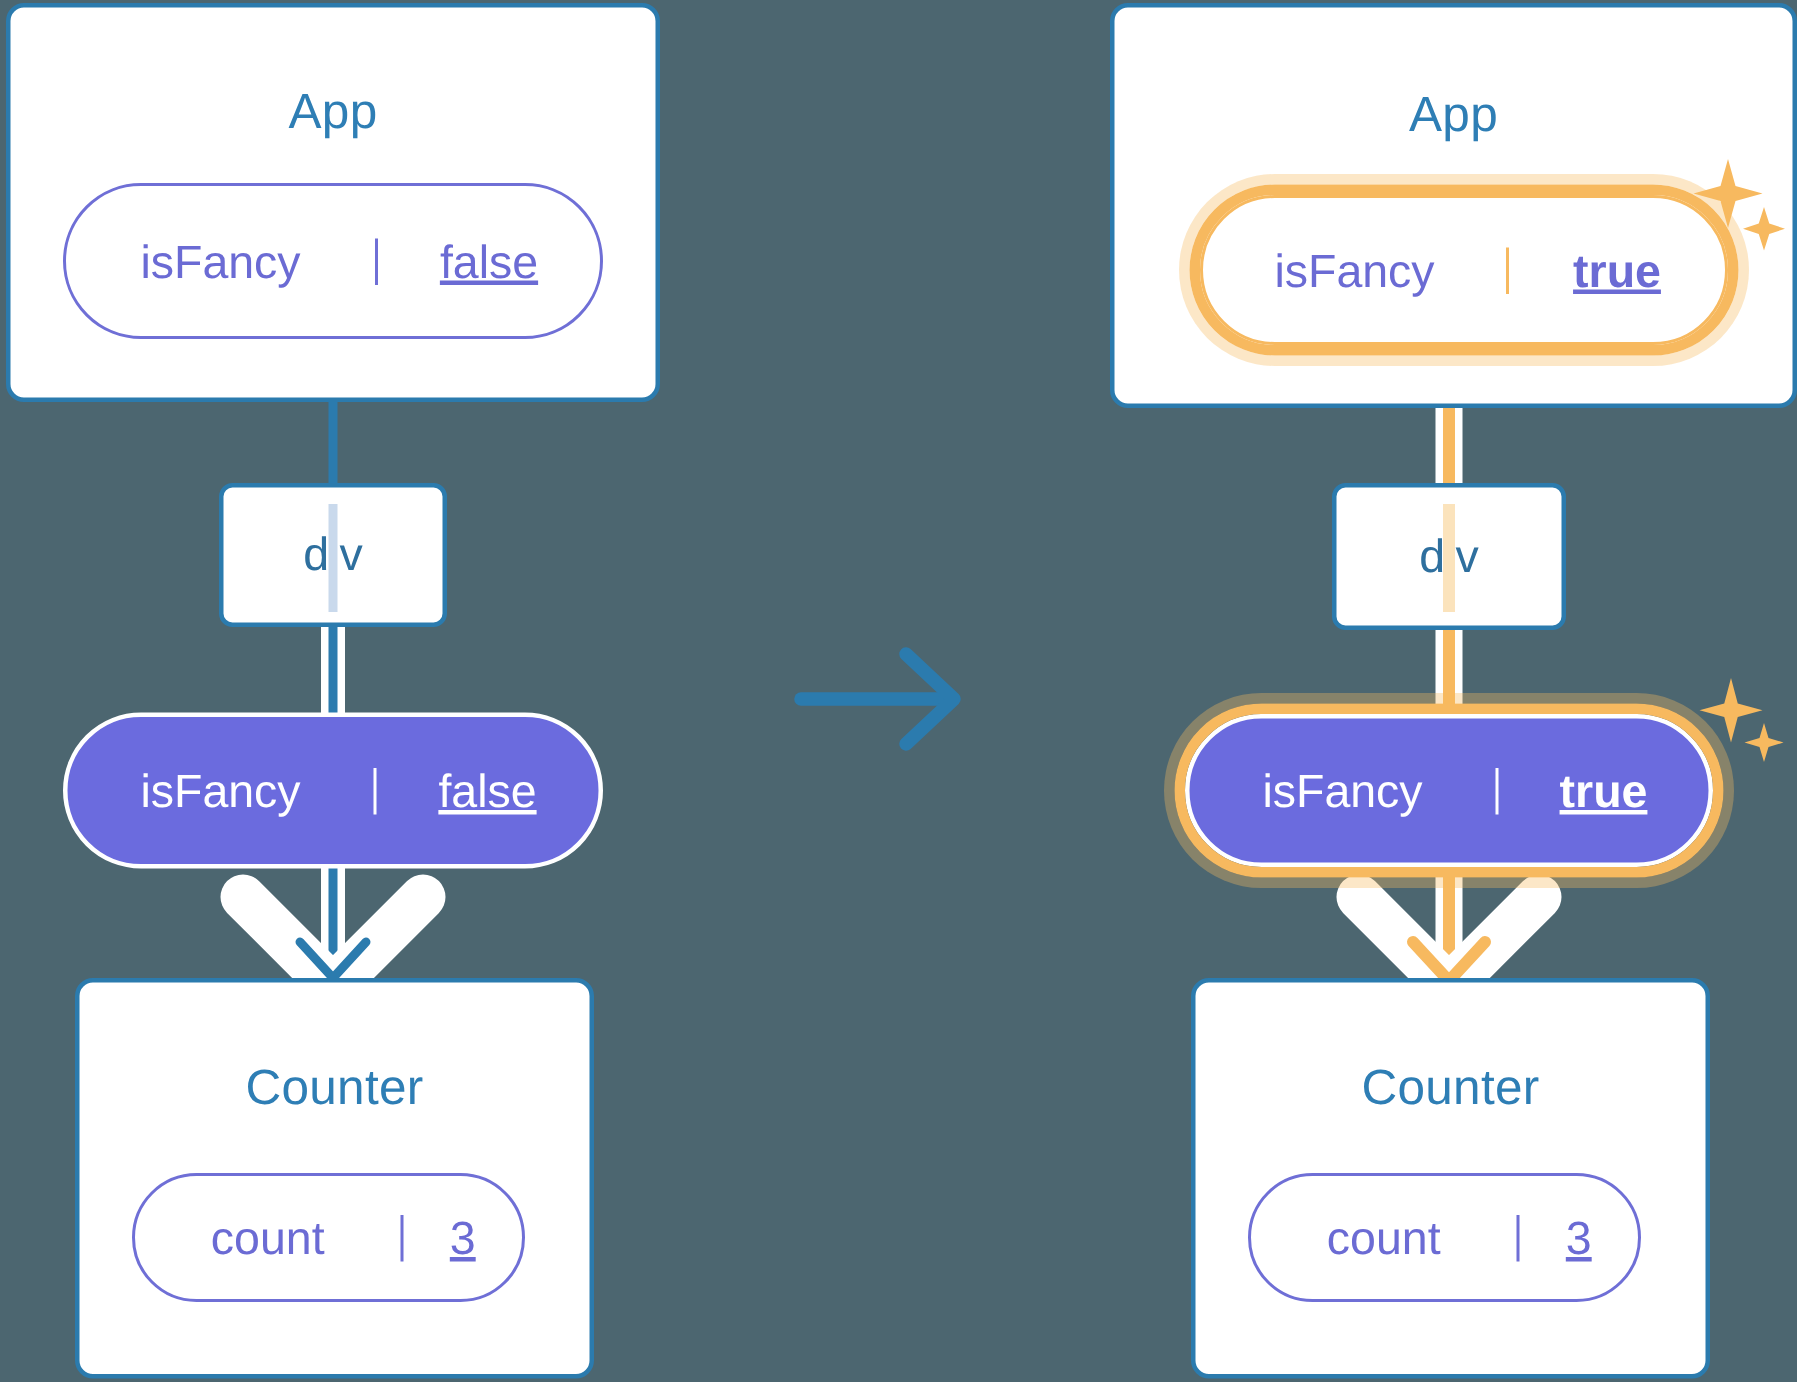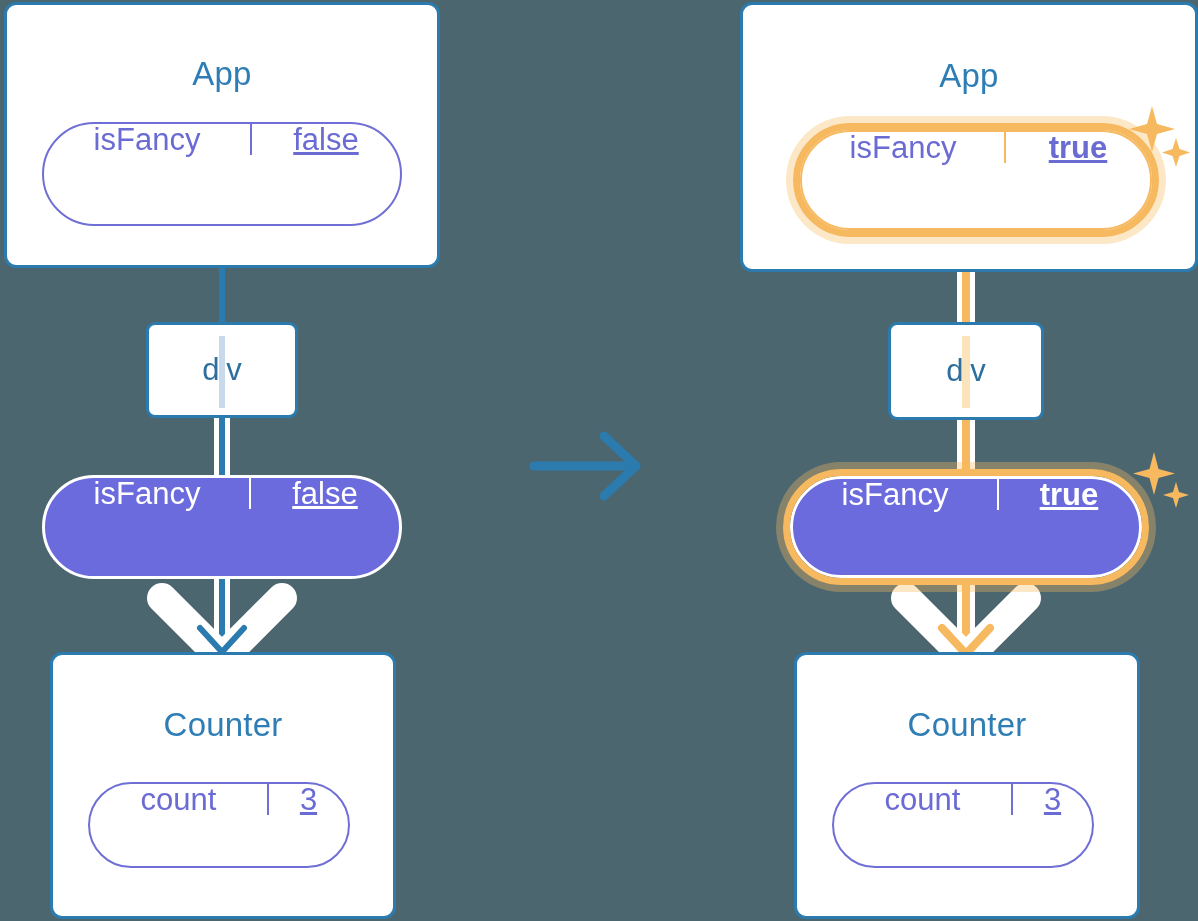--- a/index.html
+++ b/index.html
@@ -38,21 +38,21 @@
     border-radius:9px;
     box-sizing:border-box;
     display:flex;align-items:center;justify-content:center;
     color:#2E6F9E;font-size:31px;
   }
 
   
   .pill{
     position:absolute;
     box-sizing:border-box;
-    display:flex;align-items:flex-start;
+    display:flex;align-items:center;
     border-radius:999px;
     overflow:hidden;
   }
   .pill .half{
     display:flex;align-items:center;justify-content:center;
     font-size:31px;line-height:1;
     box-sizing:border-box;
   }
   .pill .half.k{flex:0 0 auto;}
   .pill .half.v{flex:1 1 auto;text-decoration:underline;}

